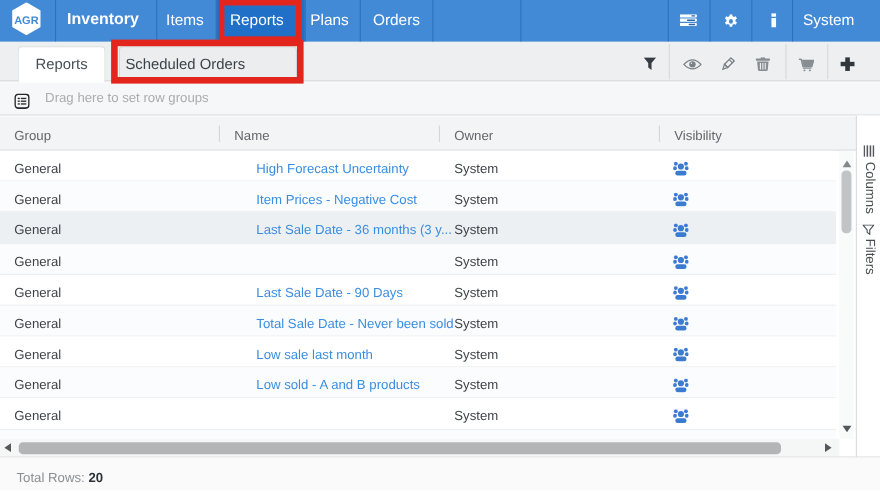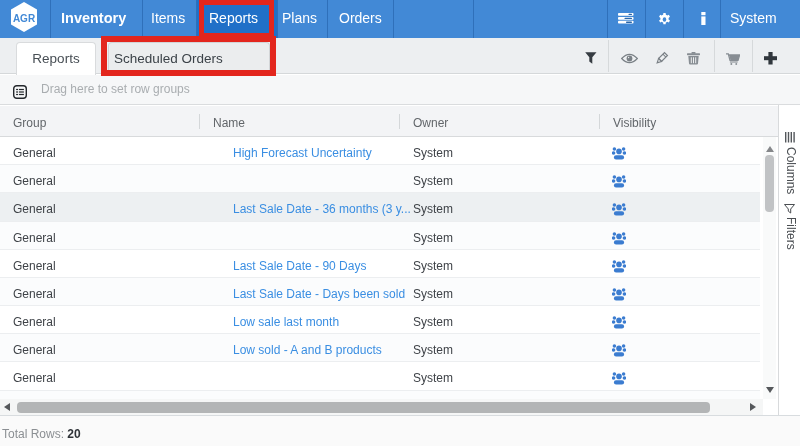--- a/index.html
+++ b/index.html
@@ -200,20 +200,21 @@
           <circle cx="2.4" cy="1.9" r="1.75" fill="#3b7cd0"></circle>
           <circle cx="11.6" cy="1.9" r="1.75" fill="#3b7cd0"></circle>
           <circle cx="1.6" cy="6" r="1.8" fill="#3b7cd0"></circle>
           <circle cx="12.4" cy="6" r="1.8" fill="#3b7cd0"></circle>
           <circle cx="7" cy="4.4" r="2.8" fill="#3b7cd0"></circle>
           <rect x="1.9" y="8.2" width="10.2" height="4.3" rx="2.1" fill="#3b7cd0"></rect>
         </svg>
       </div>
   <div class="row alt" style="top:165.17px">
         <div class="cell" style="left:13px;">General</div>
+        <div class="cell link" style="left:213px; max-width:184px; overflow:hidden;">Item Prices - Negative Cost</div>
         <div class="cell" style="left:413px;">System</div>
         <svg class="abs" style="left:611.5px; top:10px;" width="14" height="13" viewBox="0 0 14 13">
           <circle cx="2.4" cy="1.9" r="1.75" fill="#3b7cd0"></circle>
           <circle cx="11.6" cy="1.9" r="1.75" fill="#3b7cd0"></circle>
           <circle cx="1.6" cy="6" r="1.8" fill="#3b7cd0"></circle>
           <circle cx="12.4" cy="6" r="1.8" fill="#3b7cd0"></circle>
           <circle cx="7" cy="4.4" r="2.8" fill="#3b7cd0"></circle>
           <rect x="1.9" y="8.2" width="10.2" height="4.3" rx="2.1" fill="#3b7cd0"></rect>
         </svg>
       </div>
@@ -250,21 +251,21 @@
           <circle cx="2.4" cy="1.9" r="1.75" fill="#3b7cd0"></circle>
           <circle cx="11.6" cy="1.9" r="1.75" fill="#3b7cd0"></circle>
           <circle cx="1.6" cy="6" r="1.8" fill="#3b7cd0"></circle>
           <circle cx="12.4" cy="6" r="1.8" fill="#3b7cd0"></circle>
           <circle cx="7" cy="4.4" r="2.8" fill="#3b7cd0"></circle>
           <rect x="1.9" y="8.2" width="10.2" height="4.3" rx="2.1" fill="#3b7cd0"></rect>
         </svg>
       </div>
   <div class="row alt" style="top:277.85px">
         <div class="cell" style="left:13px;">General</div>
-        <div class="cell link" style="left:213px; max-width:184px; overflow:hidden;">Last Sale Date - Days been sold</div>
+        <div class="cell link" style="left:213px; max-width:184px; overflow:hidden;">Total Sale Date - Never been sold</div>
         <div class="cell" style="left:413px;">System</div>
         <svg class="abs" style="left:611.5px; top:10px;" width="14" height="13" viewBox="0 0 14 13">
           <circle cx="2.4" cy="1.9" r="1.75" fill="#3b7cd0"></circle>
           <circle cx="11.6" cy="1.9" r="1.75" fill="#3b7cd0"></circle>
           <circle cx="1.6" cy="6" r="1.8" fill="#3b7cd0"></circle>
           <circle cx="12.4" cy="6" r="1.8" fill="#3b7cd0"></circle>
           <circle cx="7" cy="4.4" r="2.8" fill="#3b7cd0"></circle>
           <rect x="1.9" y="8.2" width="10.2" height="4.3" rx="2.1" fill="#3b7cd0"></rect>
         </svg>
       </div>
@@ -330,16 +331,16 @@
     <div class="vtext" style="top:42px;">Columns</div>
     <svg class="abs" style="left:5px; top:99px;" width="11" height="10" viewBox="0 0 11 10">
       <path d="M0.5 0.5 h10 l-3.8 4.5 v4 l-2.4-1.8 v-2.2 z" fill="none" stroke="#4a4e52" stroke-width="1"></path>
     </svg>
     <div class="vtext" style="top:112px;">Filters</div>
   </div>
 
   <div id="hline"></div>
 
   <div id="footer">
-    <div style="position:absolute; left:2px; top:11px; font-size:12px; color:#8b8f93;">Total Rows: <span style="color:#2f3338; font-weight:bold;">20</span></div>
+    <div style="position:absolute; left:15px; top:11px; font-size:12px; color:#8b8f93;">Total Rows: <span style="color:#2f3338; font-weight:bold;">20</span></div>
   </div>
 
 </div>
 
 </body></html>

